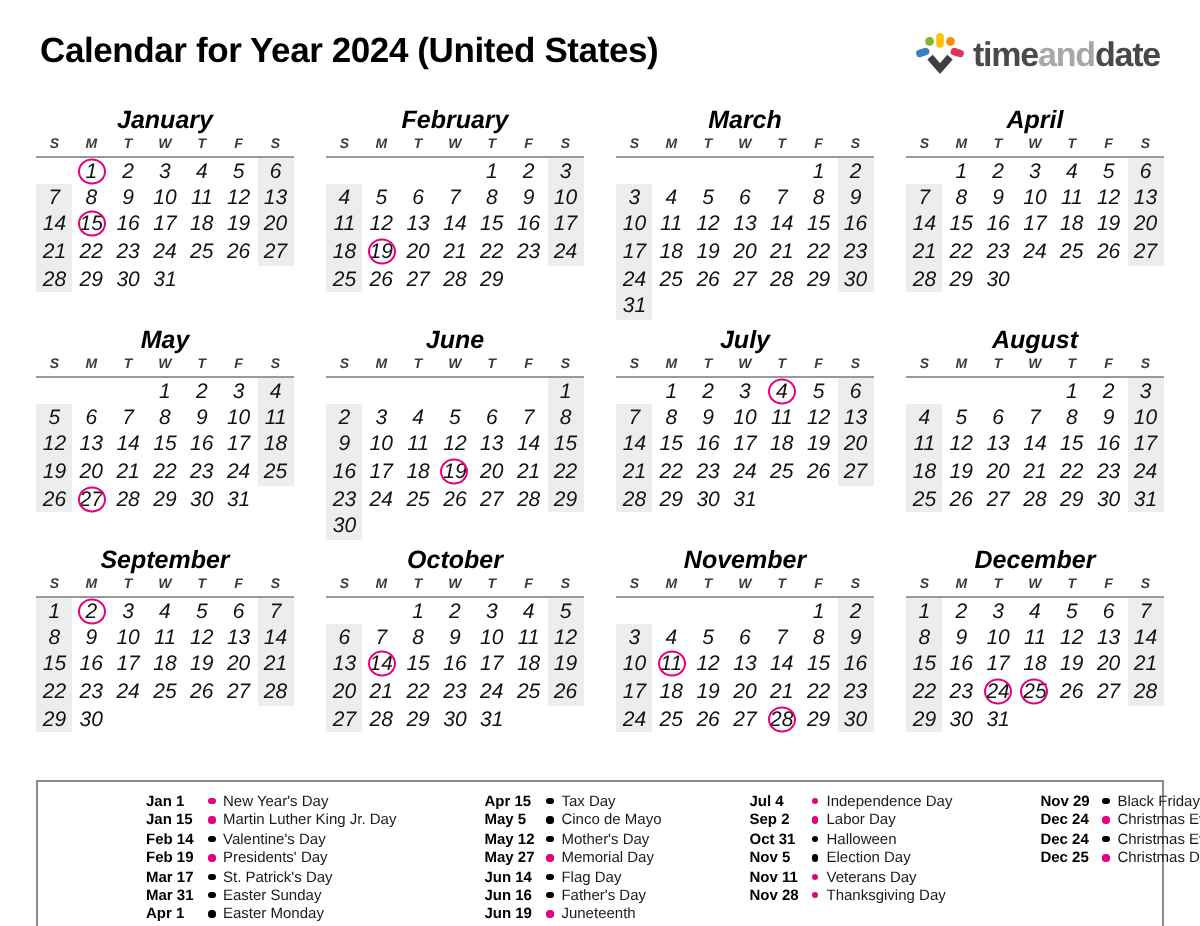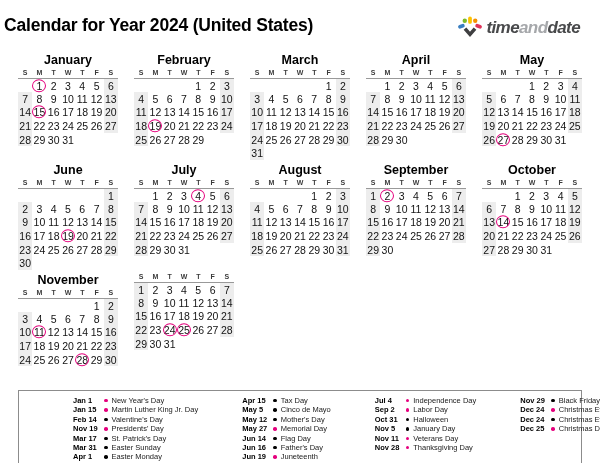--- a/index.html
+++ b/index.html
@@ -6,29 +6,29 @@
     --pink:#e5007d; --black-dot:#000000; --we-bg:#ededed; --rule:#999999;
     --legend-border:#8c8c8c; --logo-dark:#48494b; --logo-gray:#a5a7aa;
     --logo-blue:#3a7fc1; --logo-green:#7db928; --logo-yellow:#fdc300;
     --logo-orange:#f59100; --logo-red:#e0335a; --logo-check:#3f3f41;
   }
   *{box-sizing:border-box; margin:0; padding:0;}
   html,body{width:600px; height:463px; overflow:hidden; background:#fff;
     font-family:"Liberation Sans", sans-serif; color:#000;}
   
   .header{display:flex; justify-content:space-between; align-items:flex-start;
-    padding:15px 20px 0 4px;}
+    padding:15px 20px 0 20px;}
   .title{font-size:17.5px; font-weight:bold; letter-spacing:-0.2px;}
-  .logo{display:flex; align-items:center; gap:3px; text-decoration:none; margin-top:1px;font-style:italic;}
+  .logo{display:flex; align-items:center; gap:3px; text-decoration:none; margin-top:1px;}
   .logo-text{font-size:17px; font-weight:bold; letter-spacing:-0.6px; line-height:22px;}
   .logo-text .dark{color:var(--logo-dark);}
   .logo-text .lite{color:var(--logo-gray);}
   
-  .months{display:grid; grid-template-columns:repeat(5,1fr); column-gap:16px;
-    grid-auto-rows:110px; padding:14px 18px 0 18px;}
+  .months{display:grid; grid-template-columns:repeat(4,1fr); column-gap:16px;
+    grid-auto-rows:110px; padding:14px 18px 0 18px;font-style:italic;}
   .month-title{text-align:center; font-size:12.5px; font-weight:bold; margin-bottom:2px;}
   table{border-collapse:collapse; width:100%; table-layout:fixed;}
   th{font-size:7px; font-weight:bold; color:#3a3a3a; padding:0 0 2px 0;
      border-bottom:1.5px solid var(--rule); text-align:center;}
   td{font-size:10.5px; text-align:center; height:13.6px; padding:0; color:#121212;
      position:relative;}
   td.we.filled{background:var(--we-bg);}
   .ring{position:absolute; left:50%; top:50%; width:14px; height:13px;
     border:1.6px solid var(--pink); border-radius:50%;
     transform:translate(-50%,-52%); pointer-events:none;}
@@ -764,20 +764,21 @@
             <td class="filled"><span class="num">26</span></td>
             <td class="filled"><span class="num">27</span></td>
             <td class="filled"><span class="ring"></span><span class="num">28</span></td>
             <td class="filled"><span class="num">29</span></td>
             <td class="we filled"><span class="num">30</span></td>
           </tr>
         </tbody>
       </table>
     </div>
     <div class="month">
+      <div class="month-title">December</div>
       <table class="month-table">
         <thead>
           <tr>
             <th>S</th>
             <th>M</th>
             <th>T</th>
             <th>W</th>
             <th>T</th>
             <th>F</th>
             <th>S</th>
@@ -845,21 +846,21 @@
         <span class="l-date">Jan 15</span>
         <span class="l-dot" style="background: rgb(229, 0, 125);"></span>
         <span class="l-name">Martin Luther King Jr. Day</span>
       </div>
       <div class="legend-item">
         <span class="l-date">Feb 14</span>
         <span class="l-dot" style="background: rgb(0, 0, 0);"></span>
         <span class="l-name">Valentine's Day</span>
       </div>
       <div class="legend-item">
-        <span class="l-date">Nov 19</span>
+        <span class="l-date">Feb 19</span>
         <span class="l-dot" style="background: rgb(229, 0, 125);"></span>
         <span class="l-name">Presidents' Day</span>
       </div>
       <div class="legend-item">
         <span class="l-date">Mar 17</span>
         <span class="l-dot" style="background: rgb(0, 0, 0);"></span>
         <span class="l-name">St. Patrick's Day</span>
       </div>
       <div class="legend-item">
         <span class="l-date">Mar 31</span>
@@ -921,21 +922,21 @@
         <span class="l-name">Labor Day</span>
       </div>
       <div class="legend-item">
         <span class="l-date">Oct 31</span>
         <span class="l-dot" style="background: rgb(0, 0, 0);"></span>
         <span class="l-name">Halloween</span>
       </div>
       <div class="legend-item">
         <span class="l-date">Nov 5</span>
         <span class="l-dot" style="background: rgb(0, 0, 0);"></span>
-        <span class="l-name">January Day</span>
+        <span class="l-name">Election Day</span>
       </div>
       <div class="legend-item">
         <span class="l-date">Nov 11</span>
         <span class="l-dot" style="background: rgb(229, 0, 125);"></span>
         <span class="l-name">Veterans Day</span>
       </div>
       <div class="legend-item">
         <span class="l-date">Nov 28</span>
         <span class="l-dot" style="background: rgb(229, 0, 125);"></span>
         <span class="l-name">Thanksgiving Day</span>

